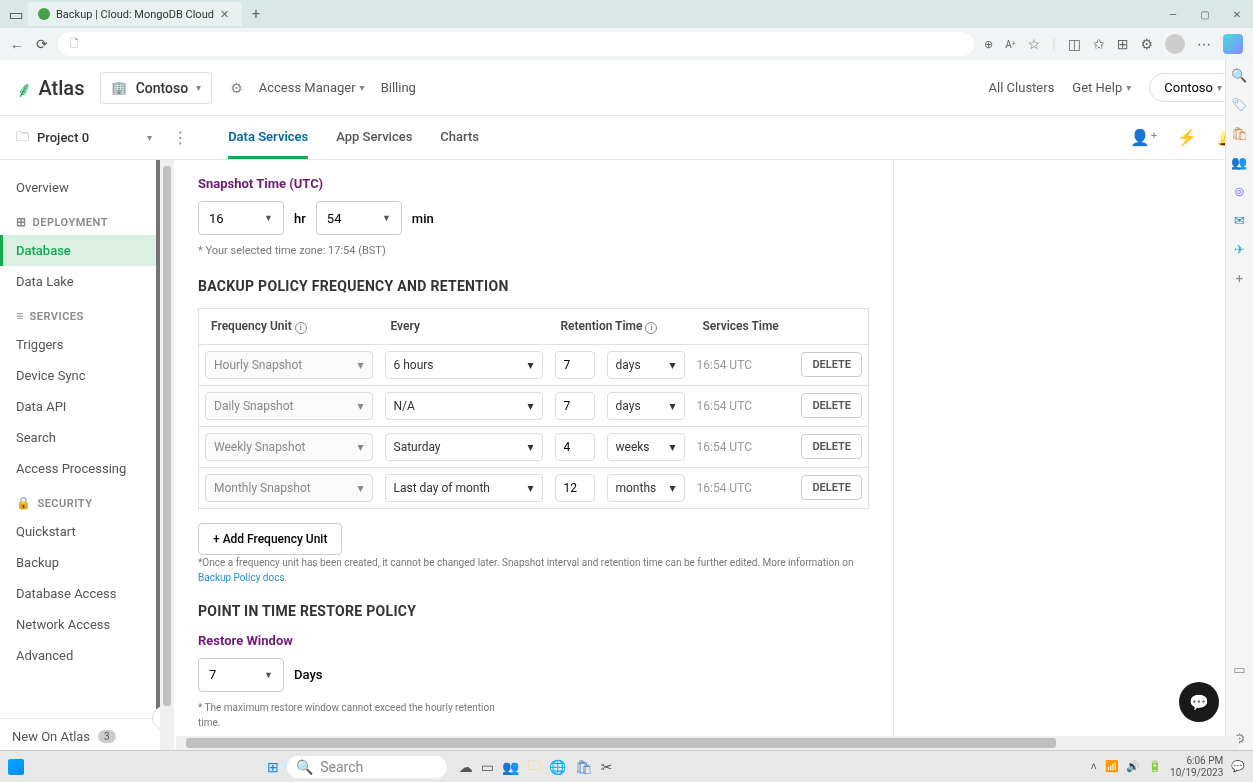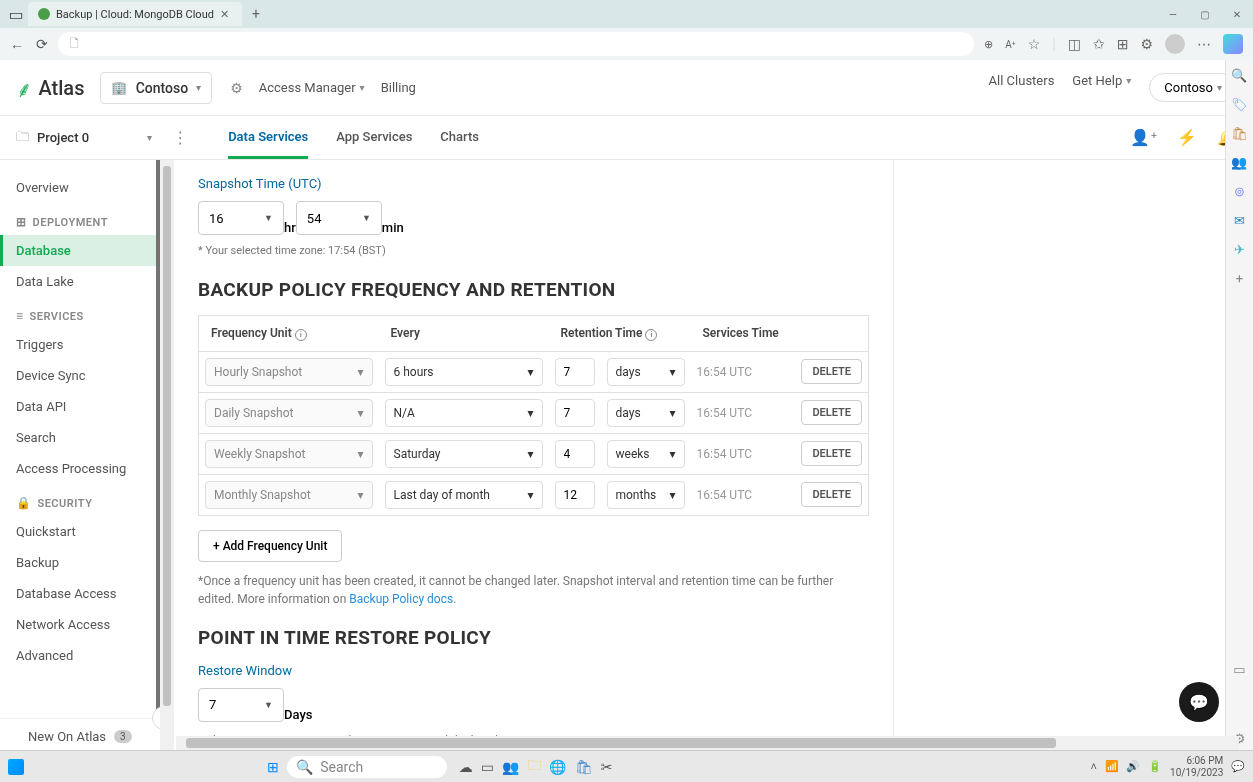--- a/index.html
+++ b/index.html
@@ -22,61 +22,61 @@
 .profile-circle{width:20px;height:20px;background:#ccc;border-radius:50%}
 .header-bar{background:#fff;height:56px;display:flex;align-items:center;padding:0 16px;gap:16px;border-bottom:1px solid #e8e8e8}
 .logo{display:flex;align-items:center;gap:6px;font-size:20px;font-weight:500;color:#333}
 .logo-leaf{color:#13AA52;font-size:22px}
 .org-selector{display:flex;align-items:center;gap:8px;background:#fff;border:1px solid #ddd;border-radius:4px;height:32px;padding:0 10px}
 .org-icon{color:#888;font-size:13px}
 .org-name{font-size:14px;color:#333;font-weight:500}
 .chev{color:#888;font-size:10px}
 .gear{color:#888;font-size:14px;margin-left:2px}
 .header-link{font-size:13px;color:#555;display:flex;align-items:center;gap:4px}
-.header-right{margin-left:auto;display:flex;align-items:flex-start;gap:18px}
+.header-right{margin-left:auto;display:flex;align-items:center;gap:18px}
 .contoso-btn{border:1px solid #ddd;border-radius:16px;padding:6px 14px;font-size:13px;display:flex;align-items:center;gap:4px}
 .subheader{background:#fff;height:44px;display:flex;align-items:center;padding:0 16px;gap:20px;border-bottom:1px solid #e8e8e8}
 .project-sel{display:flex;align-items:center;gap:8px;font-size:13px;color:#333;font-weight:500}
 .folder-icon{color:#888}
 .tabs{display:flex;gap:28px;margin-left:20px;height:100%;align-items:center}
 .tab{font-size:13px;color:#555;height:100%;display:flex;align-items:center;border-bottom:3px solid transparent;font-weight:500}
 .tab.active{color:#0369a1;border-bottom-color:#13AA52;font-weight:600}
 .subheader-right{margin-left:auto;display:flex;gap:20px;color:#888}
 .subheader-right span{font-size:16px}
 .main-layout{display:flex;height:calc(100% - 188px);position:relative}
 .sidebar{width:160px;background:#fff;border-right:4px solid #737373;overflow-y:auto;padding:12px 0}
 .side-item{padding:8px 16px;font-size:13px;color:#555;cursor:pointer}
 .side-item.active{background:#d9f0e3;color:#13AA52;font-weight:500;border-left:3px solid #13AA52;padding-left:13px}
 .side-header{padding:12px 16px 6px;font-size:11px;font-weight:600;color:#888;letter-spacing:.5px;display:flex;align-items:center;gap:6px}
 .side-header-icon{font-size:12px}
-.new-atlas{position:absolute;bottom:0;left:0;width:160px;padding:10px 28px;font-size:13px;color:#555;display:flex;align-items:center;gap:8px;background:#fff;border-top:1px solid #eee}
+.new-atlas{position:absolute;bottom:0;left:0;width:160px;padding:10px 12px;font-size:13px;color:#555;display:flex;align-items:center;gap:8px;background:#fff;border-top:1px solid #eee}
 .badge{background:#ccc;border-radius:8px;padding:1px 6px;font-size:10px}
 .collapse-btn{position:absolute;left:152px;bottom:24px;width:24px;height:24px;background:#fff;border:1px solid #ddd;border-radius:50%;display:flex;align-items:center;justify-content:center;font-size:10px;color:#888}
 .scroll-track{width:14px;background:#f0f0f0;position:relative}
 .scroll-thumb-v{position:absolute;background:#c0c0c0;border-radius:3px}
 .content-area{flex:1;background:#fff;overflow:hidden;position:relative;display:flex}
 .content-inner{flex:1;padding:16px 24px;overflow:hidden;border-right:1px solid #e8e8e8;max-width:720px}
-.section-label{font-size:13px;font-weight:400;color:#0369a1;margin-bottom:10px}
-.time-row{display:flex;align-items:flex-end;margin-bottom:8px}
+.section-label{font-size:13px;font-weight:700;color:#701a75;margin-bottom:10px}
+.time-row{display:flex;align-items:center;gap:10px;margin-bottom:8px}
 .select{border:1px solid #ccc;border-radius:4px;height:34px;padding:0 10px;display:flex;align-items:center;justify-content:space-between;font-size:13px;background:#fff;min-width:86px}
 .select .chev2{font-size:9px;color:#555}
 .unit-label{font-size:13px;font-weight:500}
 .note{font-size:11px;color:#777;line-height:1.5}
-.section-title{font-size:19px;font-weight:700;color:#333;letter-spacing:.3px;margin:18px 0 14px}
+.section-title{font-size:14px;font-weight:700;color:#333;letter-spacing:.3px;margin:18px 0 14px}
 .policy-table{width:100%;border-collapse:collapse;border:1px solid #e0e0e0}
 .policy-table th{text-align:left;font-size:12px;font-weight:600;padding:10px 12px;border-bottom:1px solid #e0e0e0;color:#444}
 .policy-table td{padding:6px;border-bottom:1px solid #e0e0e0;font-size:12px}
 .info-icon{display:inline-block;width:12px;height:12px;border:1px solid #888;border-radius:50%;font-size:8px;text-align:center;line-height:10px;color:#888}
 .table-select{border:1px solid #ddd;border-radius:4px;height:28px;display:flex;align-items:center;justify-content:space-between;padding:0 8px;background:#fafafa;color:#888;font-size:12px}
 .table-select.enabled{background:#fff;color:#333}
 .table-input{border:1px solid #ddd;border-radius:4px;height:28px;padding:0 8px;width:40px;font-size:12px;background:#fff}
 .snapshot-cell{color:#999;font-size:12px;padding-left:10px}
 .delete-btn{border:1px solid #ccc;border-radius:4px;padding:5px 10px;font-size:11px;font-weight:600;color:#555;background:#fff;cursor:pointer}
 .add-freq-btn{border:1px solid #ccc;border-radius:4px;padding:8px 14px;font-size:12px;font-weight:500;background:#fff;margin-top:14px;cursor:pointer}
-.footnote{font-size:12px;color:#777;margin-top:10px;line-height:1.5}
+.footnote{font-size:10px;color:#777;line-height:1.5}
 .footnote a{color:#2a8fd8;text-decoration:none}
 .fab{position:absolute;right:34px;bottom:32px;width:40px;height:40px;background:#1a1a1a;border-radius:50%;display:flex;align-items:center;justify-content:center;color:#4caf50;font-size:16px}
 .right-rail{width:28px;background:#f5f5f5;border-left:1px solid #e0e0e0;display:flex;flex-direction:column;align-items:center;padding-top:8px;gap:14px;position:absolute;right:0;top:60px;bottom:28px}
 .right-rail span{font-size:13px;color:#888}
 .taskbar{position:absolute;bottom:0;left:0;right:0;height:32px;background:#e8e8e8;display:flex;align-items:center;padding:0 8px;gap:8px;font-size:11px;color:#555;border-top:1px solid #ccc}
 .tb-start{width:16px;height:16px;background:linear-gradient(135deg,#0af,#08f);border-radius:2px}
 .tb-search-wrap{display:flex;align-items:center;gap:6px;background:#fff;border-radius:12px;padding:3px 10px;width:160px;margin-left:auto;margin-right:4px}
 .tb-center{display:flex;gap:8px;align-items:center;margin:0 auto}
 .tb-center span{font-size:14px}
 .tb-right{display:flex;align-items:center;gap:8px;margin-left:auto}

